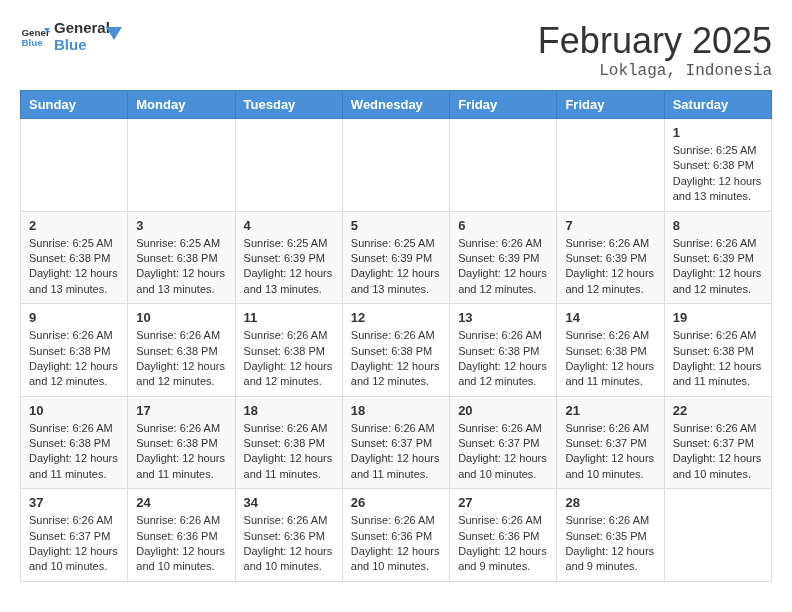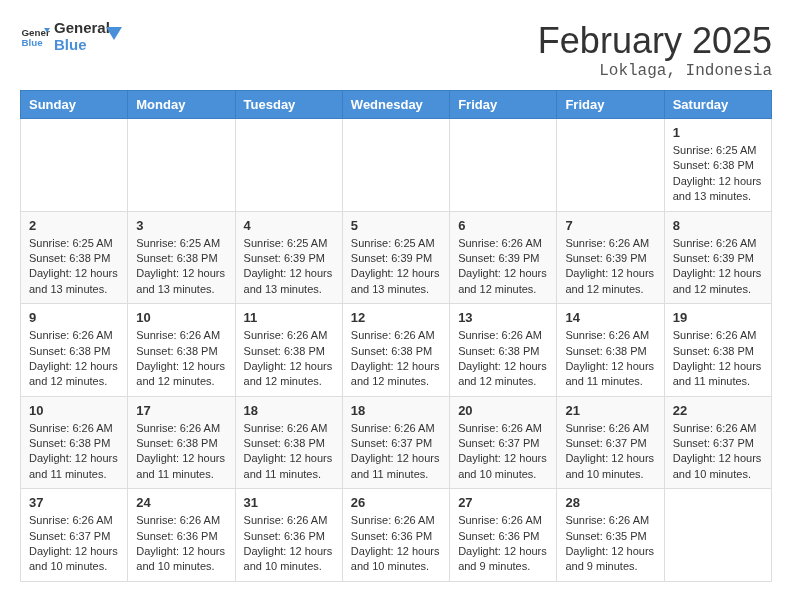--- a/index.html
+++ b/index.html
@@ -295,21 +295,21 @@
 and 10 minutes.</div>
           </td>
           <td>
             <span class="day-num">24</span>
             <div class="day-info" style="white-space: pre-line;">Sunrise: 6:26 AM
 Sunset: 6:36 PM
 Daylight: 12 hours
 and 10 minutes.</div>
           </td>
           <td>
-            <span class="day-num">31</span>
+            <span class="day-num">34</span>
             <div class="day-info" style="white-space: pre-line;">Sunrise: 6:26 AM
 Sunset: 6:36 PM
 Daylight: 12 hours
 and 10 minutes.</div>
           </td>
           <td>
             <span class="day-num">26</span>
             <div class="day-info" style="white-space: pre-line;">Sunrise: 6:26 AM
 Sunset: 6:36 PM
 Daylight: 12 hours

